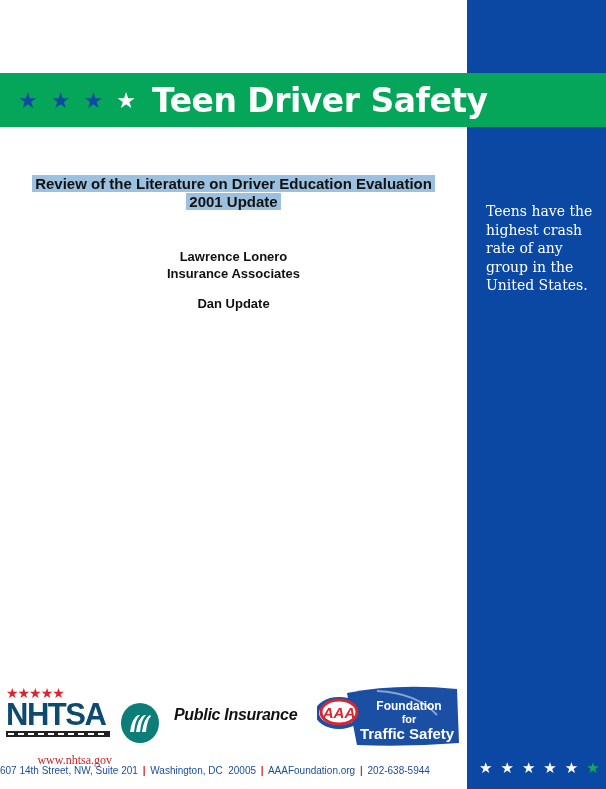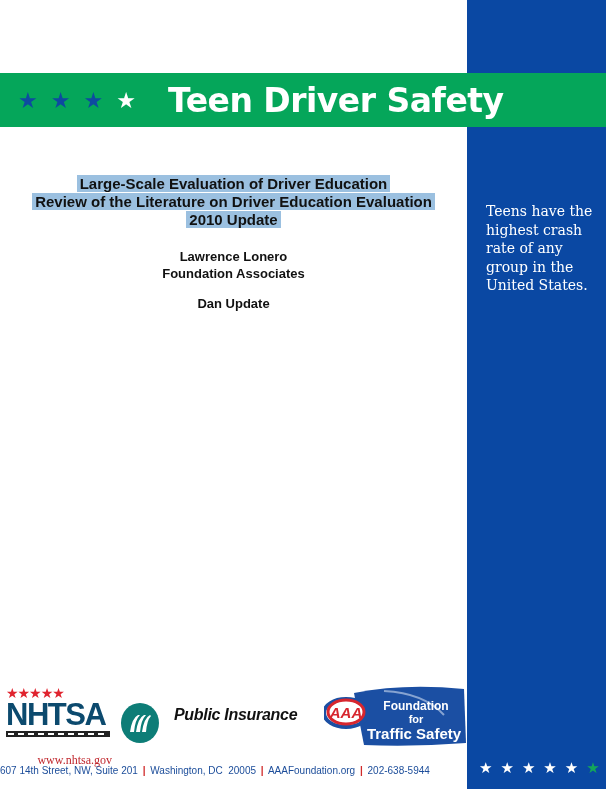--- a/index.html
+++ b/index.html
@@ -17,21 +17,21 @@
     background: #05a65a;
   }
   .band-stars {
     position: absolute; left: 18px; top: 84px; height: 34px;
     display: flex; align-items: center; gap: 13px;
     font-size: 22px; line-height: 34px;
   }
   .band-stars .s-blue { color: #0e4aa0; }
   .band-stars .s-white { color: #ffffff; }
   .band-title {
-    position: absolute; left: 168px; top: 78px;
+    position: absolute; left: 152px; top: 78px;
     color: #ffffff; font-family: "DejaVu Sans", sans-serif;
     font-weight: bold; font-size: 33px; line-height: 46px; letter-spacing: -0.5px;
   }
   .title-block {
     position: absolute; left: 0; top: 175px; width: 467px; text-align: center;
     font-weight: bold; font-size: 15px; line-height: 18px; color: #111;
   }
   .title-block .line { display: block; }
   .title-block .hl { background: #9bc0e0; padding: 0 3px; }
   .author-block {
@@ -55,21 +55,21 @@
   .mpi-circle {
     position: absolute; left: 121px; top: 703px; width: 38px; height: 40px; border-radius: 50%;
     background: #0d7d77;
   }
   .mpi-circle svg { position: absolute; left: 7px; top: 9px; }
   .mpi-text {
     position: absolute; left: 174px; top: 706px; color: #111;
     font-weight: bold; font-style: italic; font-size: 16px; line-height: 17px; letter-spacing: -0.3px;
   }
   .mpi-text .l1 { display: block; padding-left: 4px; }
-  .aaa { position: absolute; left: 324px; top: 685px; width: 145px; height: 64px; }
+  .aaa { position: absolute; left: 317px; top: 685px; width: 145px; height: 64px; }
   .aaa-footer {
     position: absolute; left: 0; top: 764px; width: 467px; text-align: left;
     color: #1c4d9a; font-size: 10px; line-height: 14px;
   }
   .aaa-footer .sep { color: #d02a2a; font-weight: bold; margin: 0 2px; }
   .foot-stars {
     position: absolute; left: 479px; top: 759px; display: flex; gap: 8px;
     font-size: 15px; line-height: 18px;
   }
   .foot-stars .s-white { color: #ffffff; }
@@ -83,28 +83,27 @@
 
 <div class="band-stars">
   <span class="s-blue">★</span>
   <span class="s-blue">★</span>
   <span class="s-blue">★</span>
   <span class="s-white">★</span>
 </div>
 <div class="band-title">Teen Driver Safety</div>
 
 <div class="title-block">
-  <span class="line"><span class="hl">Large-Scale Evaluation of Driver Education</span></span>
   <span class="line"><span class="hl">Review of the Literature on Driver Education Evaluation</span></span>
-  <span class="line"><span class="hl">2010 Update</span></span>
+  <span class="line"><span class="hl">2001 Update</span></span>
 </div>
 
 <div class="author-block author-1">
   <div>Lawrence Lonero</div>
-  <div>Foundation Associates</div>
+  <div>Insurance Associates</div>
 </div>
 <div class="author-block author-2">
   <div>Dan Update</div>
 </div>
 
 <div class="sidebar-quote">Teens have the highest crash rate of any group in the United States.</div>
 
 <div class="nhtsa">
   <div class="stars">★★★★★</div>
   <div class="word">NHTSA</div>

